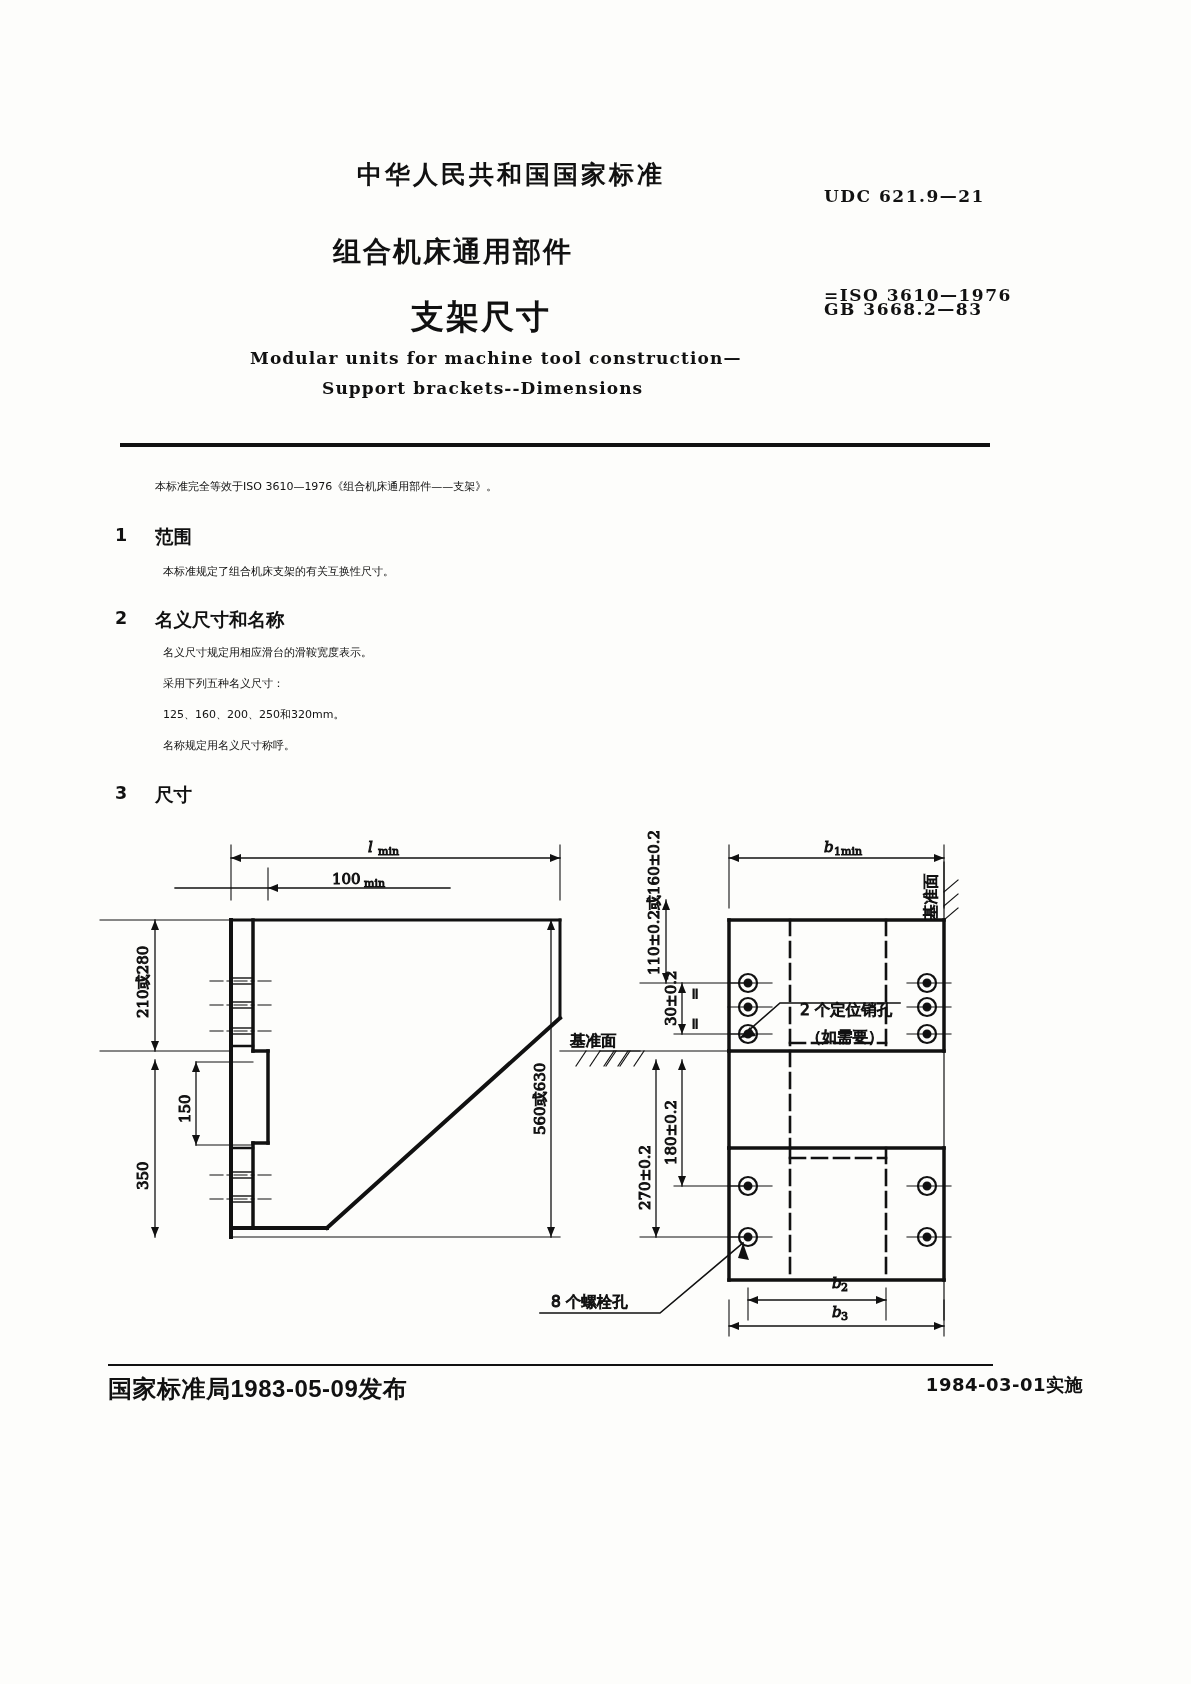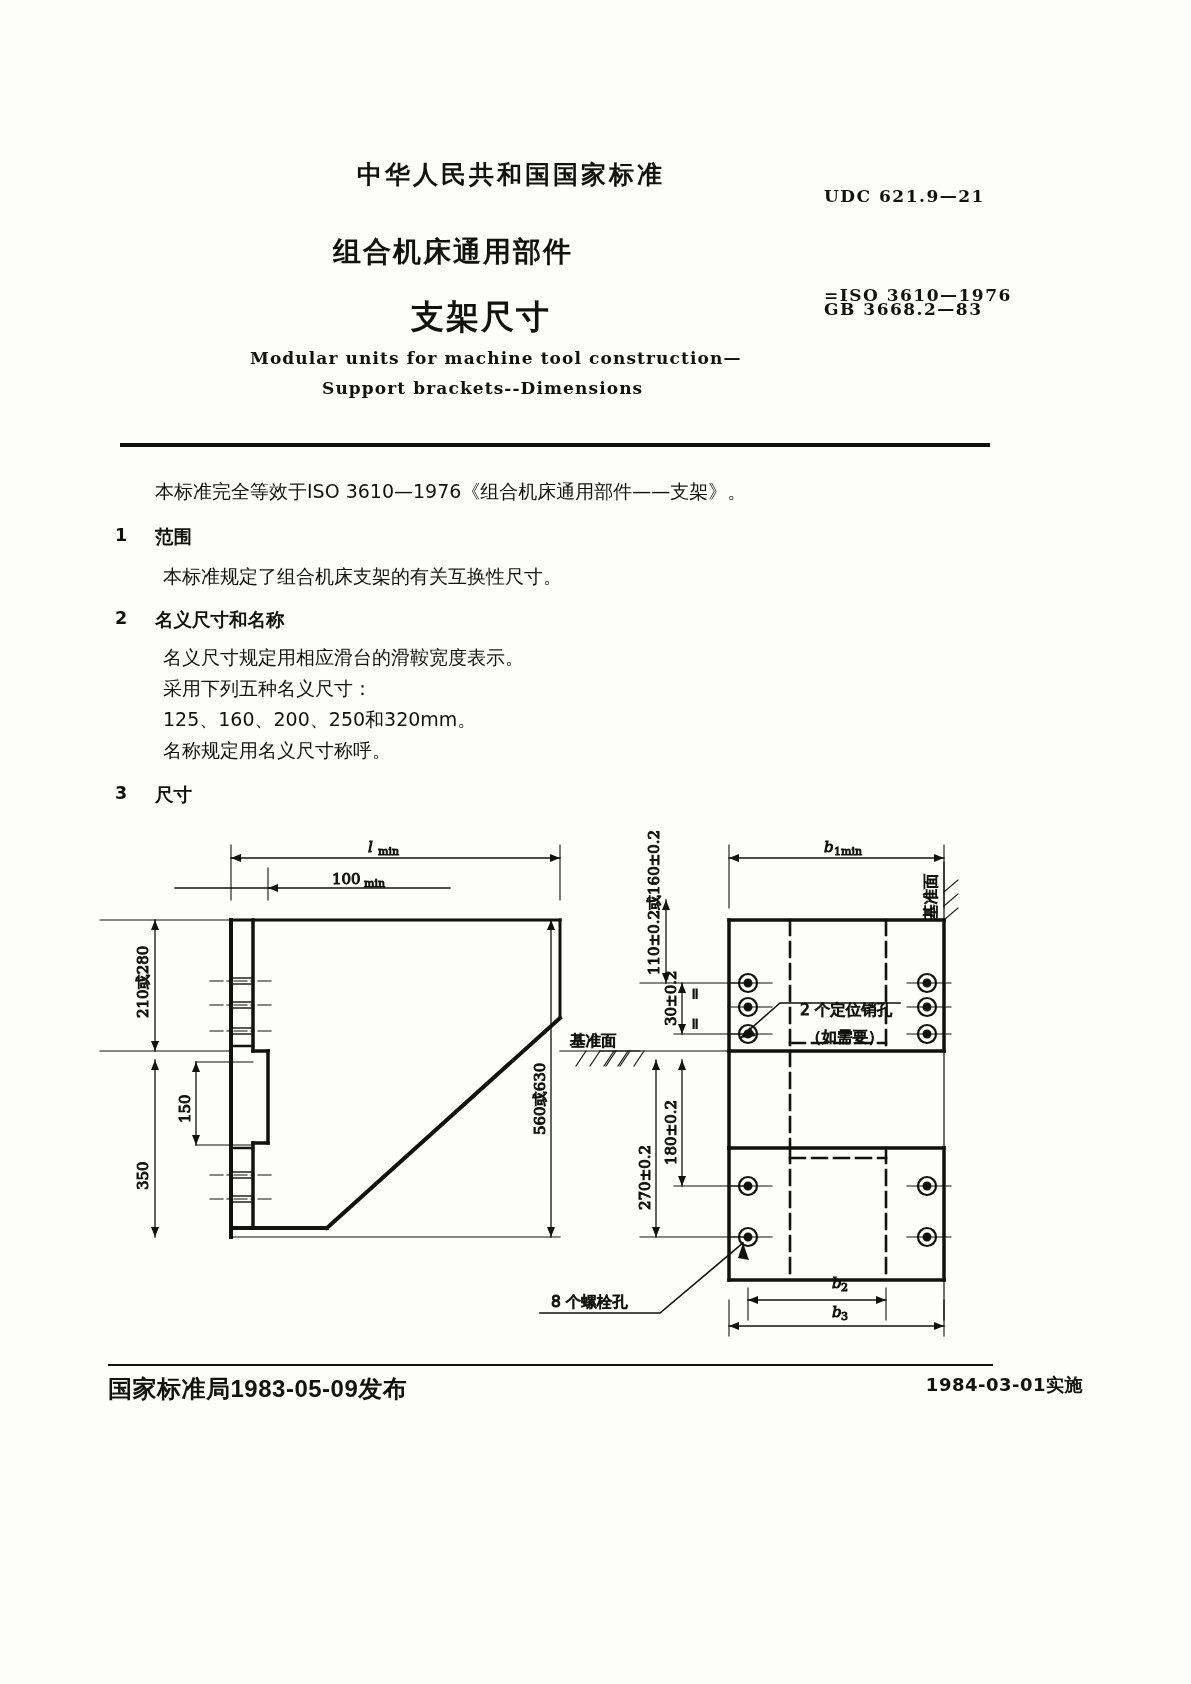--- a/index.html
+++ b/index.html
@@ -63,21 +63,21 @@
   }
   .rule-bottom{
     position:absolute;left:108px;top:1364px;width:885px;height:2px;
     background:#111;
   }
 
   
   .p{
     position:absolute;
     font-family:"DejaVu Sans","Liberation Sans",sans-serif;
-    font-size:19px;color:#111;white-space:nowrap;
+    font-size:11px;color:#111;white-space:nowrap;
   }
   .sec-num{
     position:absolute;
     font-family:"DejaVu Sans","Liberation Sans",sans-serif;
     font-weight:700;font-size:17.5px;
   }
   .sec-title{
     position:absolute;
     font-family:"DejaVu Sans","Liberation Sans",sans-serif;
     font-weight:700;font-size:18.5px;

